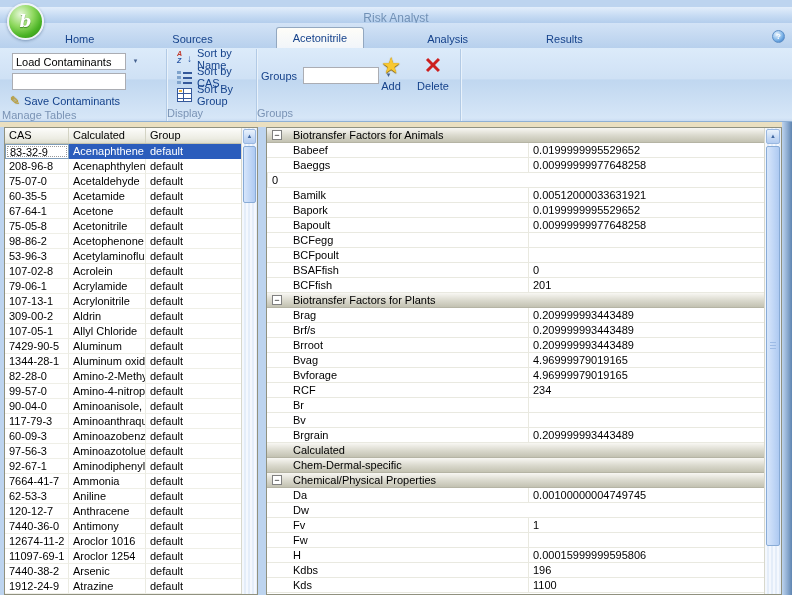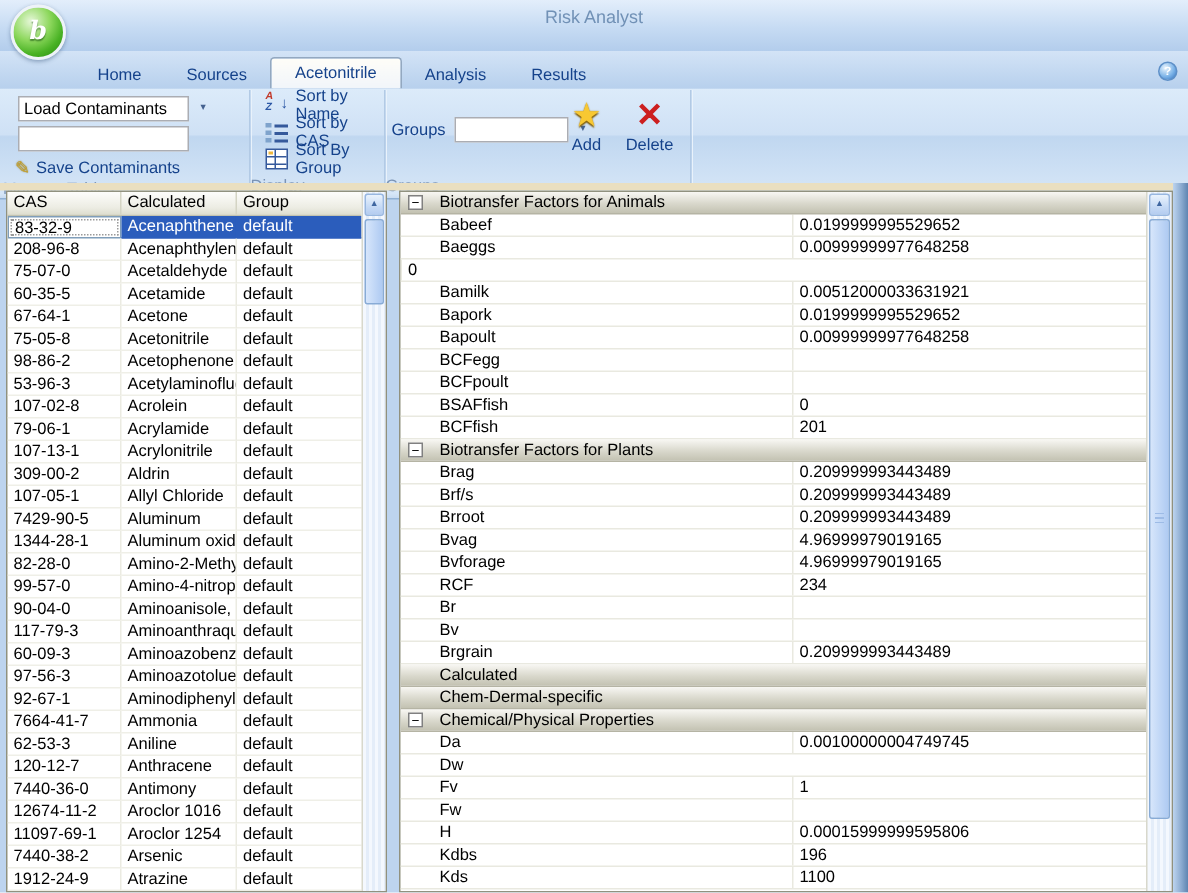--- a/index.html
+++ b/index.html
@@ -1,33 +1,33 @@
 <!DOCTYPE html>
 <html><head>
 <meta charset="utf-8">
 <style>
   * { box-sizing: border-box; margin: 0; padding: 0; }
   html,body { width:792px; height:595px; overflow:hidden; }
   body { font-family:"Liberation Sans", sans-serif; font-size:11px; background:#bdd4ef; position:relative; }
 
   
-  .titlebar { height:34px; background:linear-gradient(#e3eefb,#c6dbf3 55%,#b3cdec); text-align:center; position:relative; }
+  .titlebar { height:16px; background:linear-gradient(#e3eefb,#c6dbf3 55%,#b3cdec); text-align:center; position:relative;margin-top:7px; }
   .title-text { line-height:22px; color:#7191b6; font-size:12px; }
 
   
   .logo-orb { position:absolute; left:7px; top:3px; width:37px; height:37px; border-radius:50%;
     background:radial-gradient(circle at 35% 28%, #e6f7d8, #8ed85e 40%, #49b224 68%, #2f8f13 92%);
     border:2px solid #eef3f8; box-shadow:0 1px 3px rgba(40,70,110,.45); z-index:20;
     text-align:center; }
   .logo-letter { color:#fff; font-family:"DejaVu Serif", serif; font-weight:bold; font-style:italic;
     font-size:17px; line-height:33px; text-shadow:0 1px 1px rgba(0,60,0,.5); }
 
   
   .tabrow { height:25px; background:linear-gradient(#d3e3f6,#b7d0ed); display:flex; align-items:flex-end;
-    padding-left:50px; position:relative; }
+    padding-left:50px; position:relative;gap:48px; }
   .tab { padding:4px 15px 3px 15px; color:#15428b; cursor:default; }
   .tab.active { background:linear-gradient(#fefdf8,#f1f5fa); border:1px solid #93a8c0; border-bottom:none;
     border-radius:3px 3px 0 0; padding:4px 16px 4px 16px; }
   .help-btn { position:absolute; right:7px; top:7px; width:13px; height:13px; border-radius:50%;
     background:radial-gradient(circle at 35% 30%, #eaf4fd, #7db4e8 55%, #2f6fbe);
     border:1px solid #5d8fc7; color:#fff; font-size:8px; font-weight:bold; text-align:center; line-height:11px; }
 
   
   .ribbon { height:74px; background:linear-gradient(#dcebfa, #cfe1f5 42%, #c0d7f0 44%, #d6e6f7 96%, #c9dcf2);
     border-bottom:1px solid #8fb0d4; display:flex; padding:1px 2px 0 2px; }
@@ -84,21 +84,21 @@
 
   .panel { position:absolute; top:127px; background:#fff; border:1px solid #90917f; display:flex; overflow:hidden; }
   .left-panel { left:4px; width:254px; height:468px; }
   .right-panel { left:266px; width:516px; height:468px; }
 
   
   .table-area { width:236px; display:flex; flex-direction:column; }
   .thead { display:flex; height:16px; background:linear-gradient(#fdfdfb,#ecece3 70%,#dedecf);
     border-bottom:1px solid #c3c3b0; flex:none; }
   .th { padding:1px 4px; border-right:1px solid #d4d4c4; color:#000; }
-  .c0 { width:76px; } .c1 { width:77px; } .c2 { flex:1; border-right:none !important; }
+  .c0 { width:64px; } .c1 { width:77px; } .c2 { flex:1; border-right:none !important; }
   .trow { display:flex; height:15px; flex:none; }
   .tcell { padding:0 4px; line-height:14px; border-right:1px solid #ebebe2; border-bottom:1px solid #efefe7;
     white-space:nowrap; overflow:hidden; color:#000; }
   .trow.selected .tcell { background:#2b5dbc; color:#fff; border-color:#2b5dbc; }
   .trow.selected .tcell.c0 { background:#fff; color:#000; border:1px solid #7f9db9;
     outline:1px dotted #9a9a9a; outline-offset:-3px; }
 
   
   .vscroll { width:16px; flex:none; border-left:1px solid #d8d8cc; display:flex; flex-direction:column;
     background:repeating-linear-gradient(90deg,#f4f8fe 0 2px,#e4edf9 2px 4px); }

